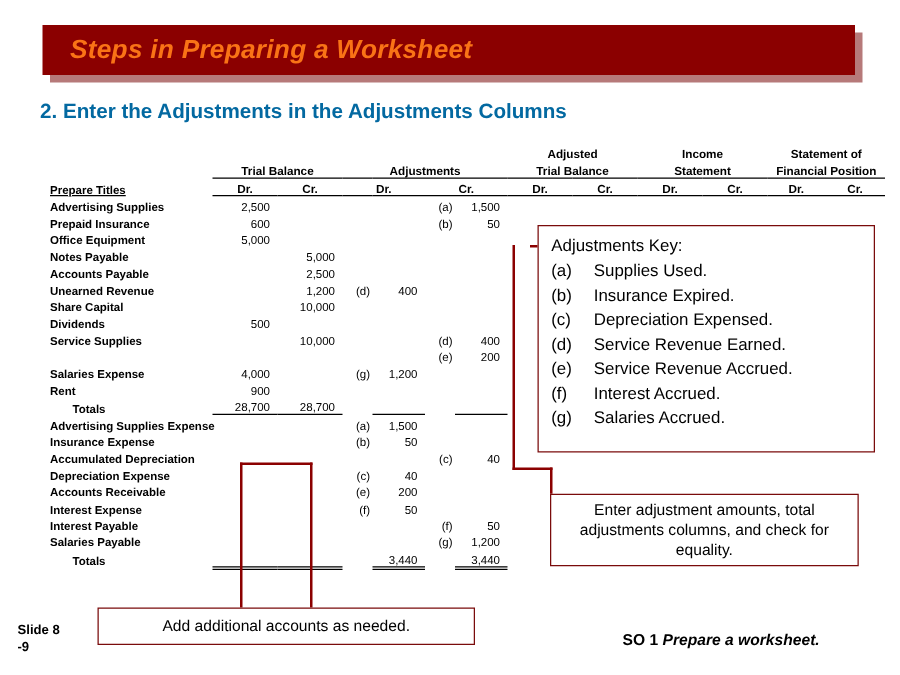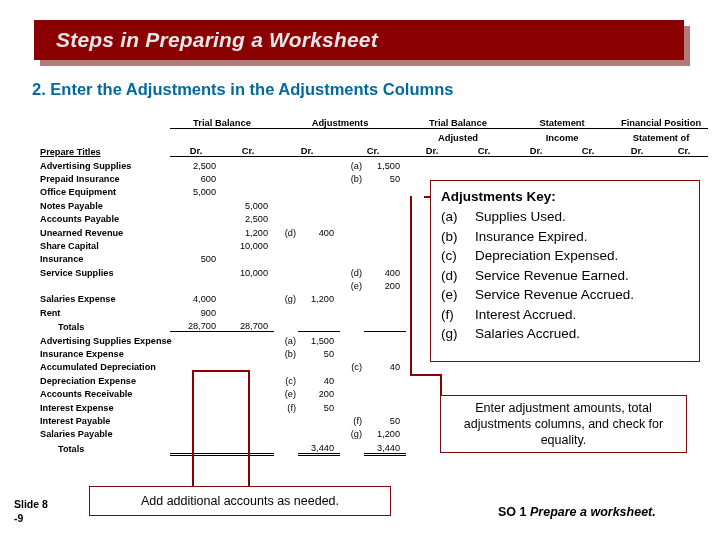--- a/index.html
+++ b/index.html
@@ -14,21 +14,21 @@
   .title-shadow{
     position:absolute;left:40px;top:26px;width:650px;height:40px;
     background:#7a0b0b;opacity:.55;
   }
   .title-bar{
     position:absolute;left:34px;top:20px;width:650px;height:40px;
     background:#8b0000;
     display:flex;align-items:center;
   }
   .title-bar span{
-    color:#e5e5e5;font-size:21px;font-weight:bold;font-style:italic;
+    color:#f97316;font-size:21px;font-weight:bold;font-style:italic;
     padding-left:22px;letter-spacing:.2px;
   }
   .subtitle{
     position:absolute;left:32px;top:80px;
     color:#0369a1;font-size:16.5px;font-weight:bold;
   }
   
   .ws{
     position:absolute;left:18px;top:115px;width:690px;
     font-size:9.2px;color:#000;
@@ -44,32 +44,32 @@
   .tag{text-align:right;padding-right:2px !important;}
   .indent{padding-left:22px !important;}
   .indent2{padding-left:40px !important;}
   .ul{border-bottom:1px solid #000;}
   .dbl{border-bottom:3px double #000;}
   
   .key-box{
     position:absolute;left:430px;top:180px;width:268px;height:180px;
     border:1.6px solid #7a0b0b;background:#ffffff;
   }
-  .key-title{font-size:13.5px;padding:8px 0 3px 10px;font-weight:bold;}
+  .key-title{font-size:13.5px;padding:8px 0 3px 10px;}
   .key-row{display:flex;font-size:13.5px;line-height:19.5px;padding-left:10px;}
   .key-lab{width:34px;}
   .key-txt{}
   .note-box{
     position:absolute;left:440px;top:395px;width:245px;height:56px;
     border:1.6px solid #7a0b0b;background:#ffffff;
     display:flex;align-items:center;justify-content:center;text-align:center;
   }
   .note-box span{font-size:12.5px;line-height:16px;}
   .add-box{
-    position:absolute;left:89px;top:486px;width:300px;height:28px;
+    position:absolute;left:78px;top:486px;width:300px;height:28px;
     border:1.6px solid #7a0b0b;background:#ffffff;
     display:flex;align-items:center;justify-content:center;
   }
   .add-box span{font-size:12.5px;}
   
   .conn{position:absolute;background:#8b0000;}
   
   .slide-no{position:absolute;left:14px;top:498px;font-size:10.5px;font-weight:bold;}
   .slide-no2{position:absolute;left:14px;top:512px;font-size:10.5px;font-weight:bold;}
   .so{position:absolute;left:498px;top:505px;font-size:12.5px;font-weight:bold;}
@@ -98,38 +98,38 @@
         <col style="width:52px">
       <col style="width:52px">
         <col style="width:52px">
       <col style="width:46px">
         <col style="width:48px">
     </colgroup>
 
     <tbody>
         <tr>
       <td></td>
+          <td></td>
+          <td></td>
+          <td></td>
+          <td></td>
+          <td></td>
+          <td></td>
+      <td class="grp" colspan="2">Adjusted</td>
+      <td class="grp" colspan="2">Income</td>
+      <td class="grp" colspan="2">Statement of</td>
+    </tr>
+
+    <tr>
+      <td></td>
       <td class="grp grp-u" colspan="2">Trial Balance</td>
       <td class="grp grp-u" colspan="4">Adjustments</td>
       <td class="grp grp-u" colspan="2">Trial Balance</td>
       <td class="grp grp-u" colspan="2">Statement</td>
       <td class="grp grp-u" colspan="2">Financial Position</td>
-    </tr>
-
-    <tr>
-      <td></td>
-          <td></td>
-          <td></td>
-          <td></td>
-          <td></td>
-          <td></td>
-          <td></td>
-      <td class="grp" colspan="2">Adjusted</td>
-      <td class="grp" colspan="2">Income</td>
-      <td class="grp" colspan="2">Statement of</td>
     </tr>
 
     <tr>
       <td class="acctTitleHdr">Prepare Titles</td>
       <td class="colhead">Dr.</td>
       <td class="colhead">Cr.</td>
       <td class="colhead" colspan="2">Dr.</td>
       <td class="colhead" colspan="2">Cr.</td>
       <td class="colhead">Dr.</td>
       <td class="colhead">Cr.</td>
@@ -239,21 +239,21 @@
           <td class="tag"></td>
           <td class="num"></td>
           <td></td>
           <td></td>
           <td></td>
           <td></td>
           <td></td>
           <td></td>
         </tr>
         <tr>
-          <td class="acct indent">Insurance</td>
+          <td class="acct indent">Dividends</td>
           <td class="num">500</td>
           <td class="num"></td>
           <td class="tag"></td>
           <td class="num"></td>
           <td class="tag"></td>
           <td class="num"></td>
           <td></td>
           <td></td>
           <td></td>
           <td></td>

